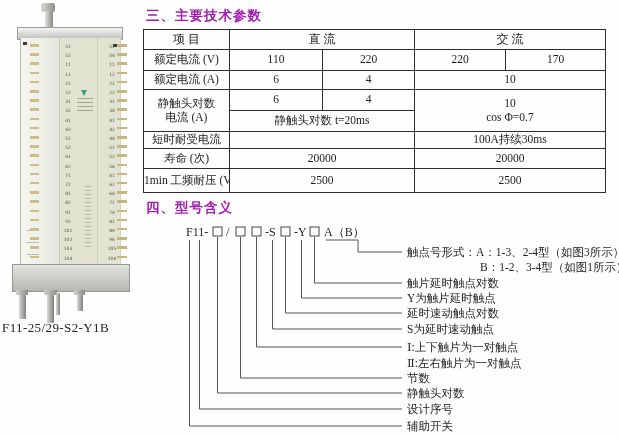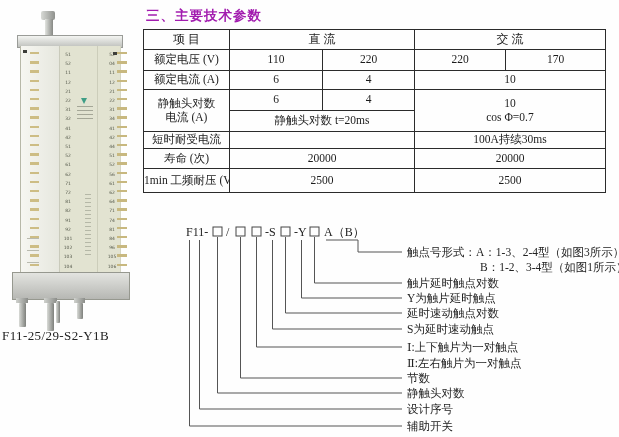--- a/index.html
+++ b/index.html
@@ -58,21 +58,21 @@
   .formula-text{font-size:12px;}
   .label-text{font-size:11.5px;}
   .conn{stroke:#555;stroke-width:1;fill:none;}
   .fbox{fill:none;stroke:#444;stroke-width:1;}
 </style>
 </head>
 <body>
 
 <div id="canvas">
 
-  <div class="abs" style="left:0;top:8px;width:145px;height:340px;">
+  <div class="abs" style="left:0;top:0;width:145px;height:340px;">
     <div class="abs dev-shaft-head"></div>
     <div class="abs dev-shaft"></div>
     <div class="abs dev-cap"></div>
     <div class="abs dev-body">
       <div class="abs dev-side"></div>
       <div class="abs dev-seam1"></div>
       <div class="abs dev-seam2"></div>
       <div class="abs dev-nums dev-nums-left">
           <div>51</div>
           <div>52</div>
@@ -156,21 +156,21 @@
           <col style="width:91px">
           <col style="width:100px">
         </colgroup>
       <tbody>
           <tr style="height:20px">
         <th>项  目</th>
         <th colspan="2">直  流</th>
         <th colspan="2">交  流</th>
       </tr>
       <tr style="height:21px">
-        <td>额定电压 (V)</td>
+        <td>额定电流 (V)</td>
         <td>110</td>
         <td>220</td>
         <td>220</td>
         <td>170</td>
       </tr>
       <tr style="height:19px">
         <td>额定电流 (A)</td>
         <td>6</td>
         <td>4</td>
         <td colspan="2">10</td>
@@ -202,20 +202,21 @@
       </tr>
       <tr style="height:24px">
         <td>1min 工频耐压 (V)</td>
         <td colspan="2">2500</td>
         <td colspan="2">2500</td>
       </tr>
     </tbody>
       </table>
   </div>
 
+  <div class="abs sec-title" id="sec4-title">四、型号含义</div>
 
   <svg class="abs" id="diagram" width="469" height="215" viewBox="0 0 469 215" xmlns="http://www.w3.org/2000/svg">
 
     <text class="formula-text" x="36" y="14">F11-</text>
     <rect class="fbox" x="63" y="5" width="9" height="9"></rect>
     <text class="formula-text" x="76" y="14">/</text>
     <rect class="fbox" x="86" y="5" width="9" height="9"></rect>
     <rect class="fbox" x="102" y="5" width="9" height="9"></rect>
     <text class="formula-text" x="115" y="14">-S</text>
     <rect class="fbox" x="131" y="5" width="9" height="9"></rect>

